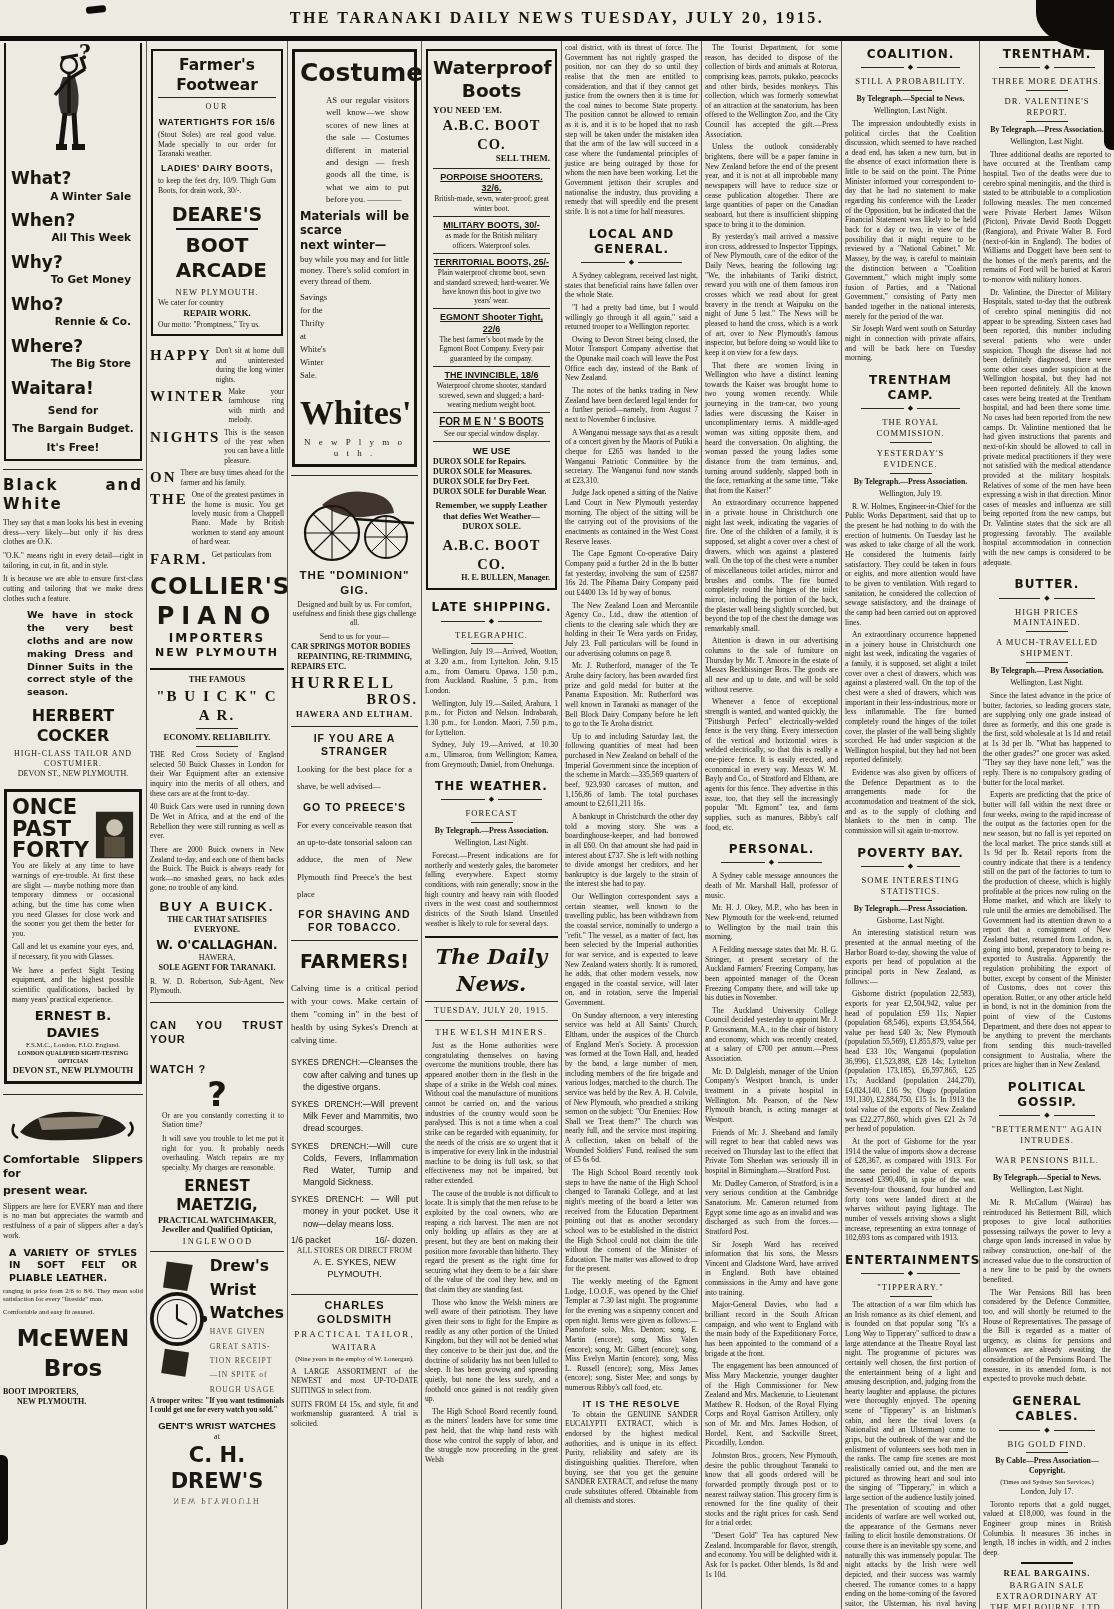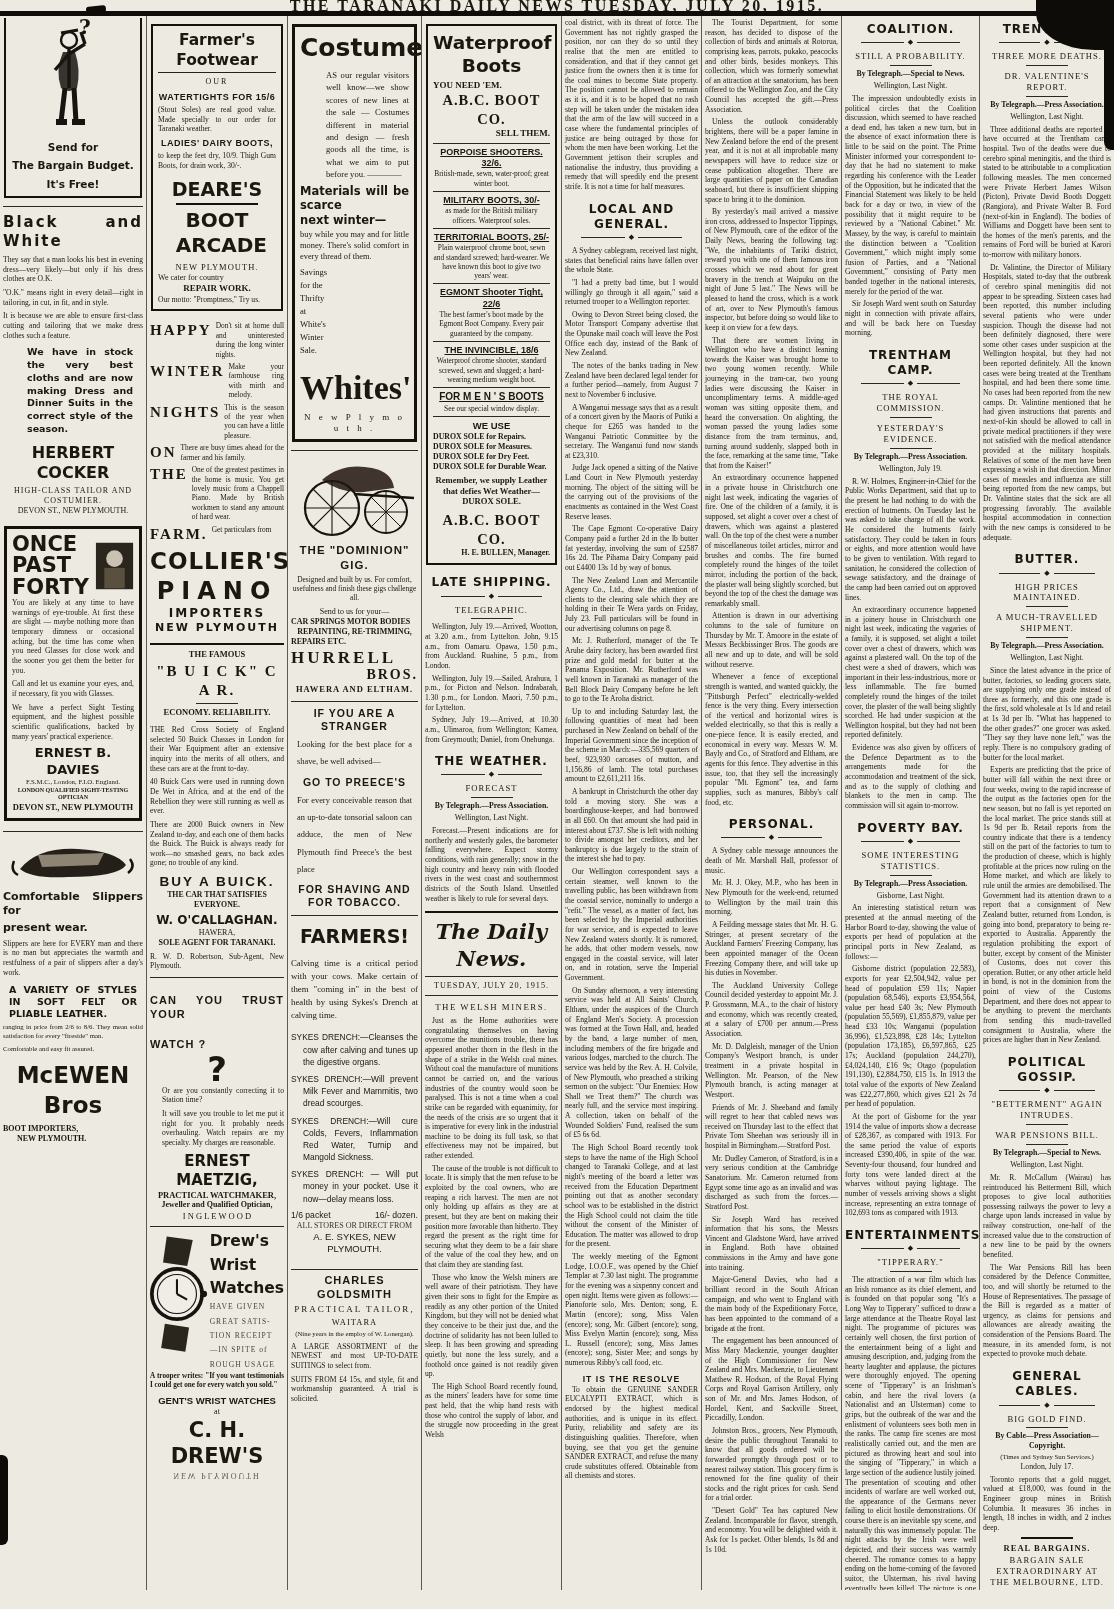--- a/index.html
+++ b/index.html
@@ -10,21 +10,21 @@
     font-family:"Liberation Serif", serif;
   }
   
   .blob { position:absolute; background:#0e0c09; z-index:5; }
   .blob-tr { right:0; top:0; width:78px; height:50px; border-radius:0 0 0 75%; }
   .blob-tr2 { right:0; top:40px; width:10px; height:110px; border-radius:0 0 0 8px; }
   .blob-tl { left:86px; top:6px; width:20px; height:7px; transform:rotate(-6deg); border-radius:3px; }
   .blob-bl { left:0; bottom:64px; width:8px; height:90px; border-radius:0 6px 6px 0; }
 
   .masthead {
-    height:16px; display:flex; align-items:center; justify-content:center;
+    height:41px; display:flex; align-items:center; justify-content:center;
     font-weight:bold; font-size:16px; letter-spacing:2.5px;
     border-bottom:5px solid #0f0d0a;
   }
   .columns { display:flex; align-items:stretch; height:1574px; }
   .col { flex:0 0 auto; border-right:1px solid #5d594e; overflow:hidden; padding:2px 3px; }
   .c1{width:147px}.c2{width:141px}.c3{width:134px}.c4{width:140px}
   .c5{width:140px}.c6{width:140px}.c7{width:138px}.c8{flex:1 1 auto; border-right:none;}
 
   .t { font-size:7.6px; line-height:1.27; text-align:justify; }
   .para { margin:0 0 3px; text-indent:7px; }
@@ -55,21 +55,21 @@
   
   .rennie { border:2px solid #15130e; border-top:none; margin-top:0; padding-top:0; position:relative; }
   .rennie-top { display:flex; justify-content:center; }
   .qa-q { font-family:"DejaVu Sans",sans-serif; font-weight:bold; font-size:17px; margin-top:7px; }
   .qa-a { font-family:"DejaVu Sans",sans-serif; font-weight:bold; font-size:10.5px; text-align:right; padding-right:4px; }
   .send-line { font-family:"DejaVu Sans",sans-serif; font-weight:bold; font-size:10.5px; text-align:center; margin-top:5px; }
   .bw-title { font-family:"DejaVu Sans",sans-serif; font-weight:bold; font-size:15px; letter-spacing:2px; margin:6px 0 4px; }
   .bw-feature { font-family:"DejaVu Sans",sans-serif; font-weight:bold; font-size:9.5px; padding:2px 10px 2px 24px; line-height:1.35; }
   .adv-name { font-family:"DejaVu Sans",sans-serif; font-weight:bold; font-size:16px; text-align:center; margin:5px 0 2px; }
   .forty-title { font-family:"DejaVu Sans",sans-serif; font-weight:bold; font-size:21px; line-height:1.02; }
-  .forty-head { display:flex; gap:6px; align-items:center; }
+  .forty-head { display:flex; gap:6px; align-items:flex-end; }
   .davies { font-family:"DejaVu Sans",sans-serif; font-weight:bold; font-size:13px; text-align:center; }
   .slip-h { font-family:"DejaVu Sans",sans-serif; font-weight:bold; font-size:11px; margin:3px 0 1px; }
   .slip-var { font-family:"DejaVu Sans",sans-serif; font-weight:bold; font-size:9.5px; padding:3px 6px; }
   .mcewen { font-family:"DejaVu Sans",sans-serif; font-weight:bold; font-size:23px; text-align:center; margin:8px 0 4px; }
 
   
   .fw-title { font-family:"DejaVu Sans",sans-serif; font-weight:bold; font-size:15.5px; text-align:center; border-bottom:1px solid #222; padding-bottom:2px; margin-bottom:4px; }
   .fw-h { font-family:"Liberation Sans",sans-serif; font-weight:bold; font-size:9px; text-align:center; margin:4px 0 2px; letter-spacing:0.5px;}
   .deares { font-family:"DejaVu Sans",sans-serif; font-weight:bold; font-size:19px; text-align:center; margin-top:6px; }
   .arcade { font-family:"DejaVu Sans",sans-serif; font-weight:bold; font-size:20px; text-align:center; border-top:2px solid #111; width:70%; margin:2px auto 4px; padding-top:3px; }
@@ -143,20 +143,33 @@
         <div class="rennie-top">
           <svg width="64" height="118" viewBox="0 0 64 118">
             <text x="38" y="16" font-size="20" font-family="DejaVu Serif" font-weight="bold" fill="#171410">?</text>
             <circle cx="28" cy="22" r="8" class="ink" stroke-width="2.4"></circle>
             <path d="M20 15 L37 12" class="ink" stroke-width="3"></path>
             <path d="M28 30 L28 70 M28 36 L14 52 M28 36 L44 26 M44 26 L40 14" class="ink" stroke-width="3.4"></path>
             <path d="M22 34 Q14 52 20 70 Q28 76 36 70 Q40 52 34 34 Z" fill="#171410" opacity="0.85"></path>
             <path d="M24 70 L20 104 M33 70 L35 104" class="ink" stroke-width="5"></path>
             <path d="M15 104 L26 104 M31 104 L44 104" class="ink" stroke-width="6"></path>
           </svg>
+        </div>
+        <div>
+          <div class="qa-q">What?</div>
+          <div class="qa-a">A Winter Sale</div>
+          <div class="qa-q">When?</div>
+          <div class="qa-a">All This Week</div>
+          <div class="qa-q">Why?</div>
+          <div class="qa-a">To Get Money</div>
+          <div class="qa-q">Who?</div>
+          <div class="qa-a">Rennie &amp; Co.</div>
+          <div class="qa-q">Where?</div>
+          <div class="qa-a">The Big Store</div>
+          <div class="qa-q">Waitara!</div>
         </div>
         <div class="send-line">Send  for</div>
         <div class="send-line">The Bargain Budget.</div>
         <div class="send-line">It's Free!</div>
       </div>
 
       <div style="margin-top:8px;">
         <div class="rule"></div>
         <div class="bw-title">Black  and  White</div>
         <div>

